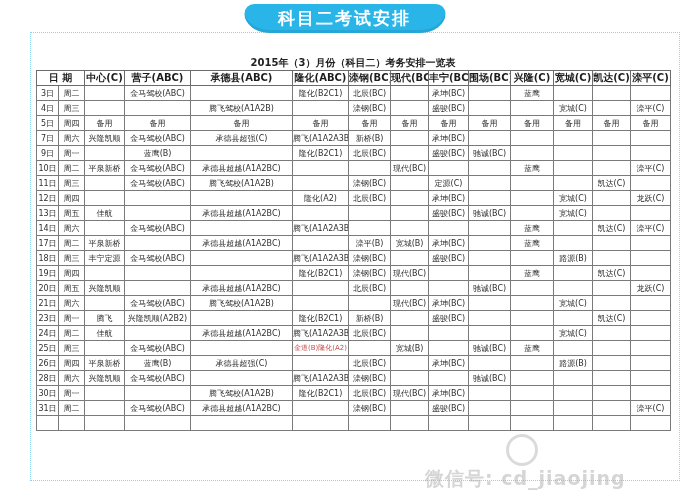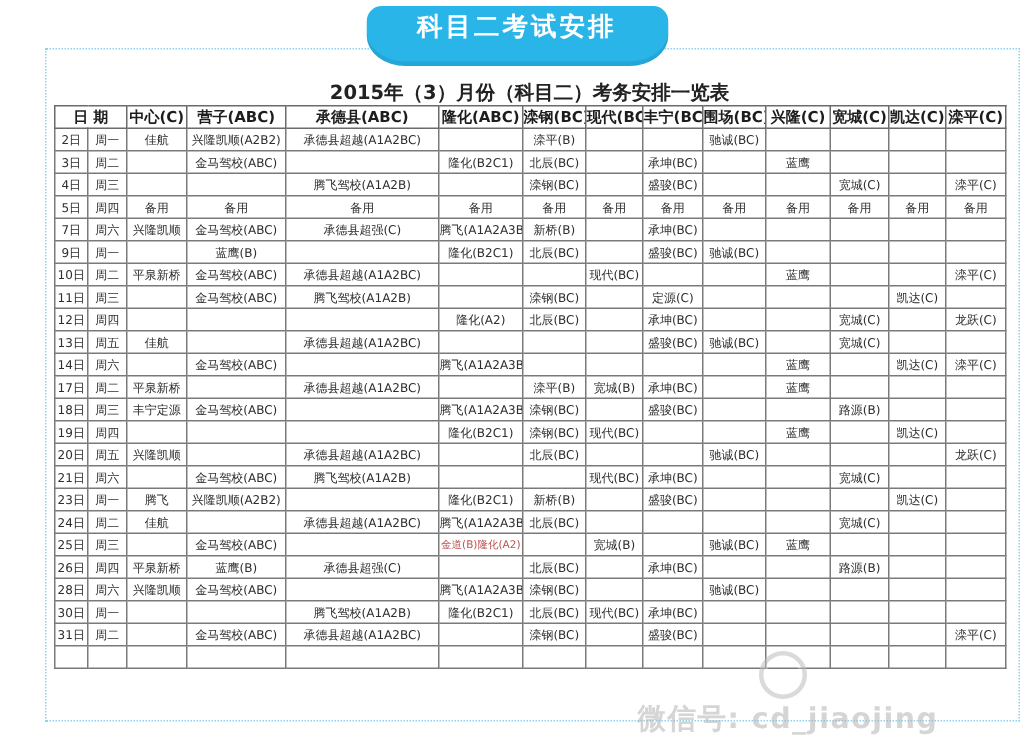--- a/index.html
+++ b/index.html
@@ -2,25 +2,25 @@
 <html><head>
 <meta charset="utf-8">
 <style>
   html,body{margin:0;padding:0;width:689px;height:491px;background:#ffffff;overflow:hidden;
     font-family:"DejaVu Sans","Liberation Sans",sans-serif;}
   .stage{position:relative;width:689px;height:491px;background:#fff;}
   .frame{position:absolute;left:30px;top:32px;width:648px;height:447px;
     border:1px dotted #8fd2f0;background:#fff;}
   .badge{position:absolute;left:50%;top:4px;transform:translateX(-50%);
     background:#29b5e8;color:#ffffff;font-weight:bold;font-size:17px;letter-spacing:2px;
-    padding:0 34px;height:40px;line-height:28px;text-align:center;z-index:5;
+    padding:0 34px;height:29px;line-height:28px;text-align:center;z-index:5;
     border-radius:10px 10px 26px 26px / 10px 10px 20px 20px;
     box-shadow:inset 0 -3px 0 rgba(0,60,90,0.12);}
   .content{position:absolute;left:36px;top:56px;width:634px;z-index:2;}
-  .tbl-title{font-size:13px;font-weight:bold;color:#222;text-align:center;
+  .tbl-title{font-size:10px;font-weight:bold;color:#222;text-align:center;
     line-height:14px;white-space:nowrap;}
   table.sched{border-collapse:collapse;table-layout:fixed;width:634px;
     border:1px solid #444;}
   table.sched th{border:1px solid #6b6b6b;font-size:10px;font-weight:bold;color:#1d1d1d;
     height:14px;padding:0;text-align:center;white-space:nowrap;overflow:hidden;background:#fff;}
   table.sched td{border:1px solid #7a7a7a;font-size:8px;color:#2e2e2e;height:14px;
     padding:0;text-align:center;white-space:nowrap;overflow:hidden;background:transparent;}
   .watermark{position:absolute;left:425px;top:434px;z-index:6;display:flex;align-items:center;
     opacity:0.55;pointer-events:none;flex-direction:column;}
   .wm-circle{width:26px;height:26px;border:3px solid #bdbdbd;border-radius:50%;
@@ -69,36 +69,20 @@
             <th>丰宁(BC)</th>
             <th>围场(BC)</th>
             <th>兴隆(C)</th>
             <th>宽城(C)</th>
             <th>凯达(C)</th>
             <th>滦平(C)</th>
           </tr>
       </thead>
       <tbody>
           <tr>
-            <td>2日</td>
-            <td>周一</td>
-            <td>佳航</td>
-            <td>兴隆凯顺(A2B2)</td>
-            <td>承德县超越(A1A2BC)</td>
-            <td></td>
-            <td>滦平(B)</td>
-            <td></td>
-            <td></td>
-            <td>驰诚(BC)</td>
-            <td></td>
-            <td></td>
-            <td></td>
-            <td></td>
-          </tr>
-          <tr>
             <td>3日</td>
             <td>周二</td>
             <td></td>
             <td>金马驾校(ABC)</td>
             <td></td>
             <td>隆化(B2C1)</td>
             <td>北辰(BC)</td>
             <td></td>
             <td>承坤(BC)</td>
             <td></td>

